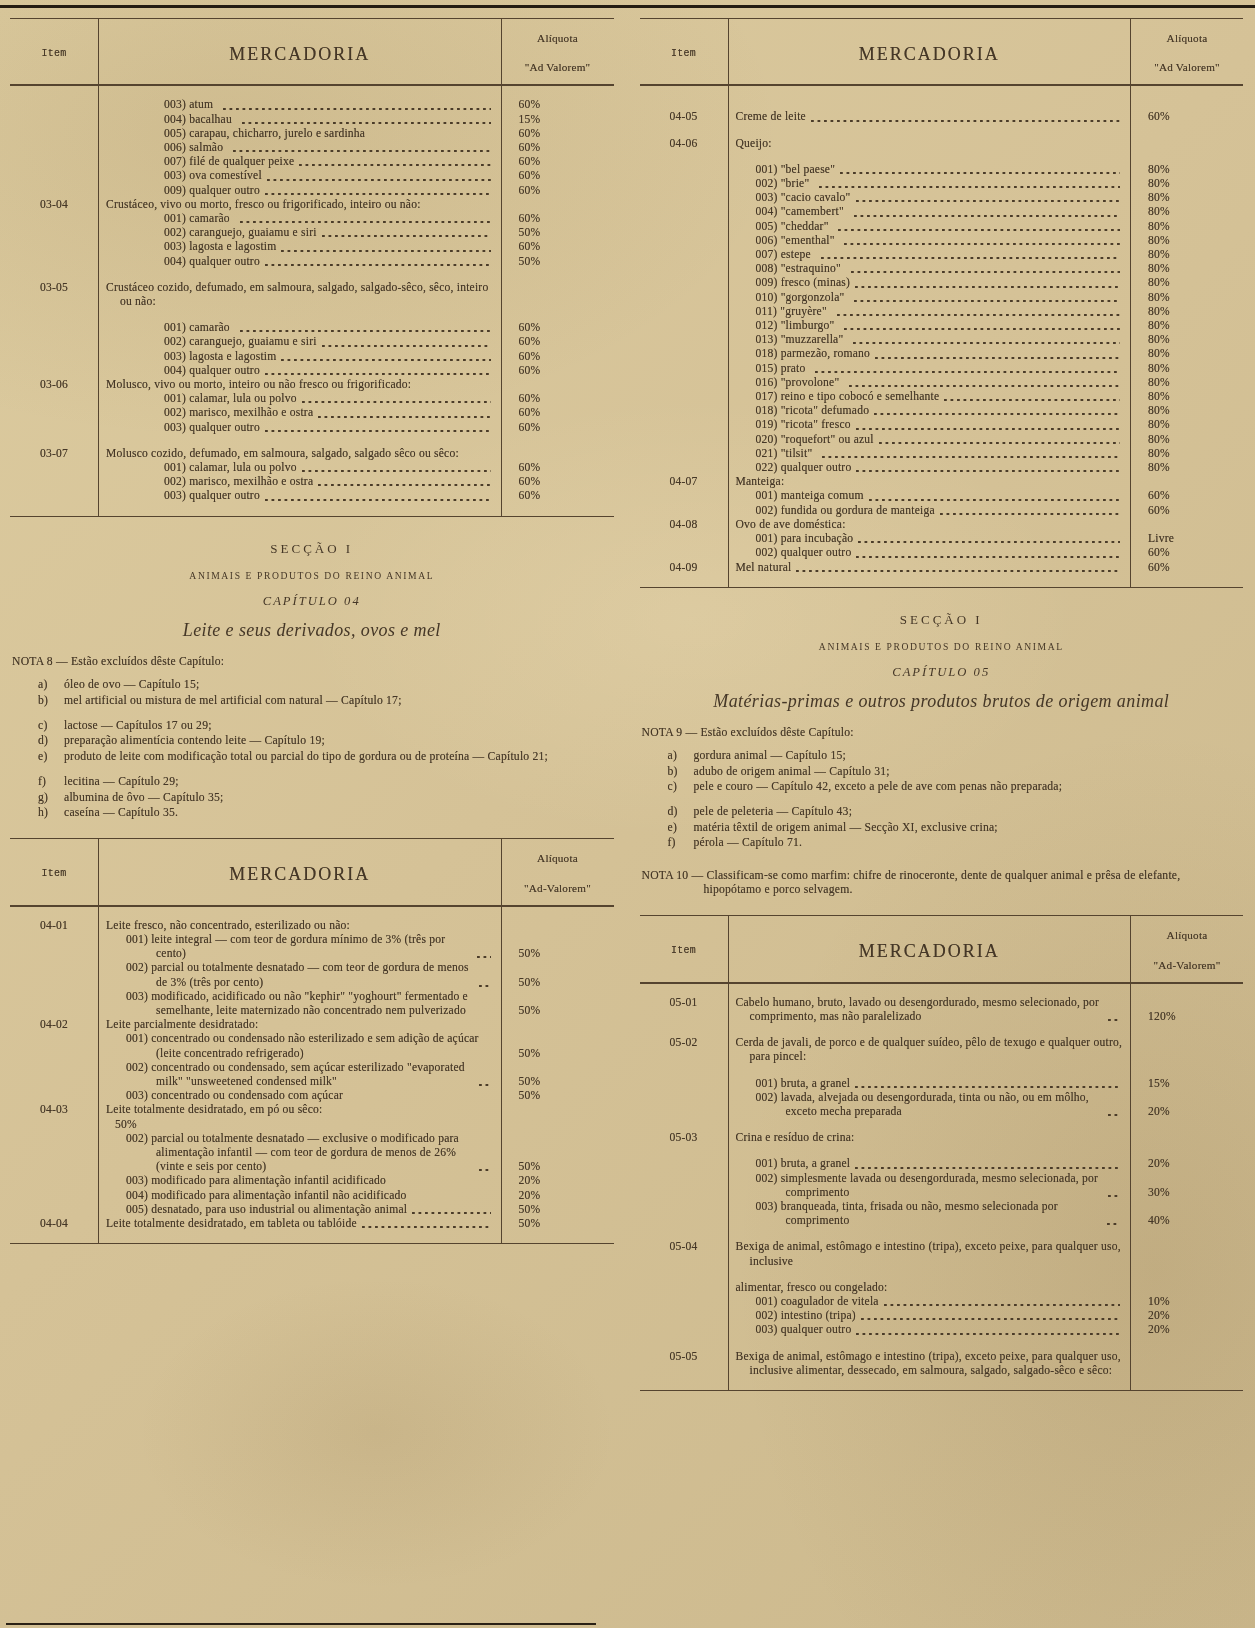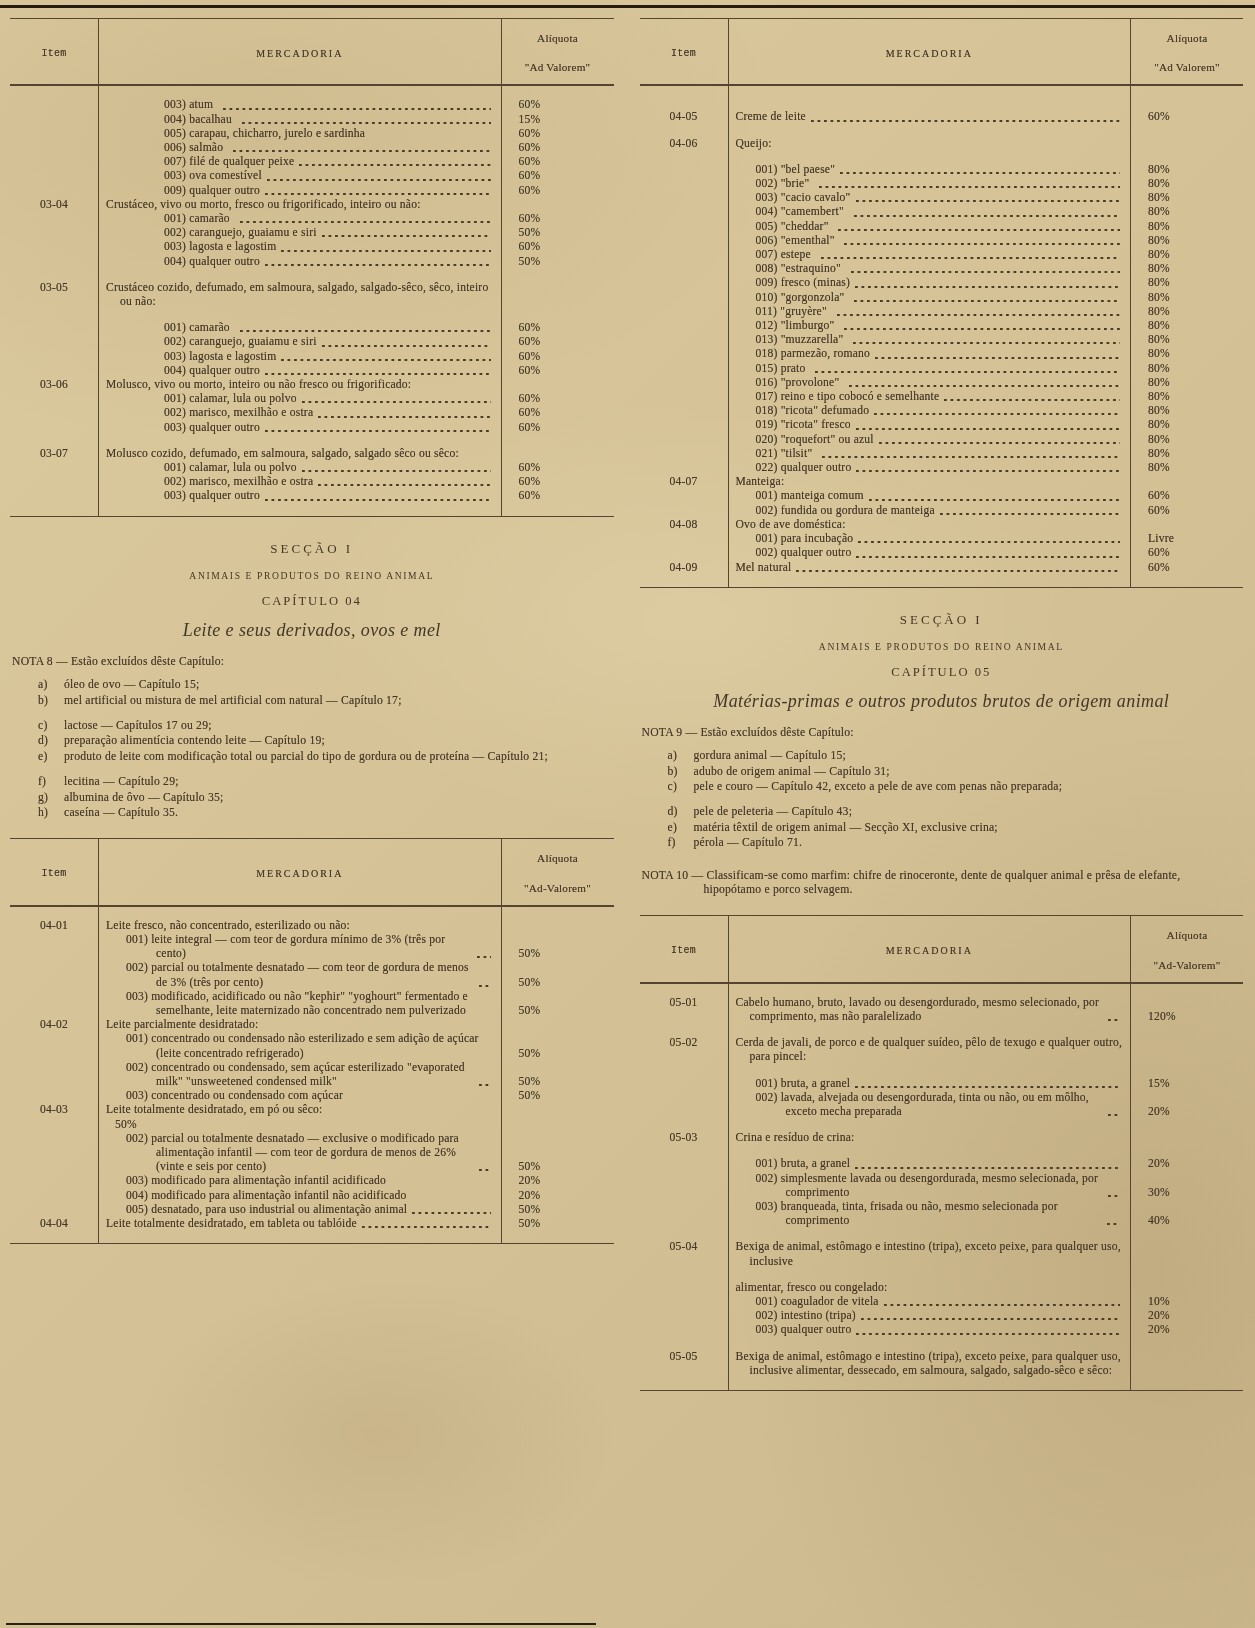--- a/index.html
+++ b/index.html
@@ -34,21 +34,21 @@
   }
   .vline { position:absolute; top:0; bottom:0; width:1px; background:#55442f; }
   .vline.v1 { left:88px; }
   .vline.v2 { right:112px; }
   .thead {
     display:grid; grid-template-columns:88px 1fr 112px;
     border-bottom:2px solid #55442f;
   }
   .th { text-align:center; padding:10px 4px 10px; }
   .th-item { padding-top:28px; font-size:10px;font-family:Liberation Mono, monospace; }
-  .th-merc { padding-top:28px; font-size:10px; letter-spacing:2px; }
+  .th-merc { padding-top:28px; font-size:18px; letter-spacing:2px; }
   .th-aliq { font-size:11.2px; padding-top:12px; }
   .aliq2 { margin-top:15px; }
   .tbody { padding:12px 0 12px; }
   .trow { display:grid; grid-template-columns:88px 1fr 112px; }
   .trow.spacer { height:12px; }
   .tc-item { text-align:center; }
   .tc-desc { padding:0 8px 0 4px; }
   .tc-rate { padding-left:17px; display:flex; align-items:flex-end; }
   .desc-inner { display:flex; align-items:flex-end; }
   .desc-inner .txt { flex:0 1 auto; min-width:0; }
@@ -62,21 +62,21 @@
     flex:1 1 14px; min-width:12px; height:4px;
     margin:0 3px 2px 5px; align-self:flex-end;
     background-image:radial-gradient(circle at 1.4px 2px, #4a3b28 1.05px, rgba(0,0,0,0) 1.4px);
     background-size:6.5px 4px; background-repeat:repeat-x;
   }
 
   
   .section { text-align:center; margin:24px 6px 14px; }
   .sec-line.sec0 { font-size:13px; letter-spacing:3px; margin-bottom:13px; }
   .sec-line.sec1 { font-size:9.6px; letter-spacing:1.6px; margin-bottom:13px; }
-  .sec-line.sec2 { font-size:12.6px; letter-spacing:2px; margin-bottom:11px; }
+  .sec-line.sec2 { font-size:12.6px; font-style:italic; letter-spacing:2px; margin-bottom:11px; }
   .sec-line.sec3 { font-size:18px; font-style:italic; letter-spacing:0.4px;margin-top:8px; }
 
   
   .nota { margin:14px 4px 18px 2px; font-size:11.7px; line-height:14.4px; letter-spacing:0.2px;
           text-shadow:0 0 0.5px rgba(70,55,35,0.5); }
   .nota-lead { padding-left:62px; text-indent:-62px; margin-bottom:9px; padding-right:6px; }
   .nota-item { display:flex; margin:0 0 1px 26px; }
   .nota-item.gap { margin-top:11px; }
   .nota-tag { flex:0 0 26px; }
   .nota-text { flex:1; padding-right:10px; }

